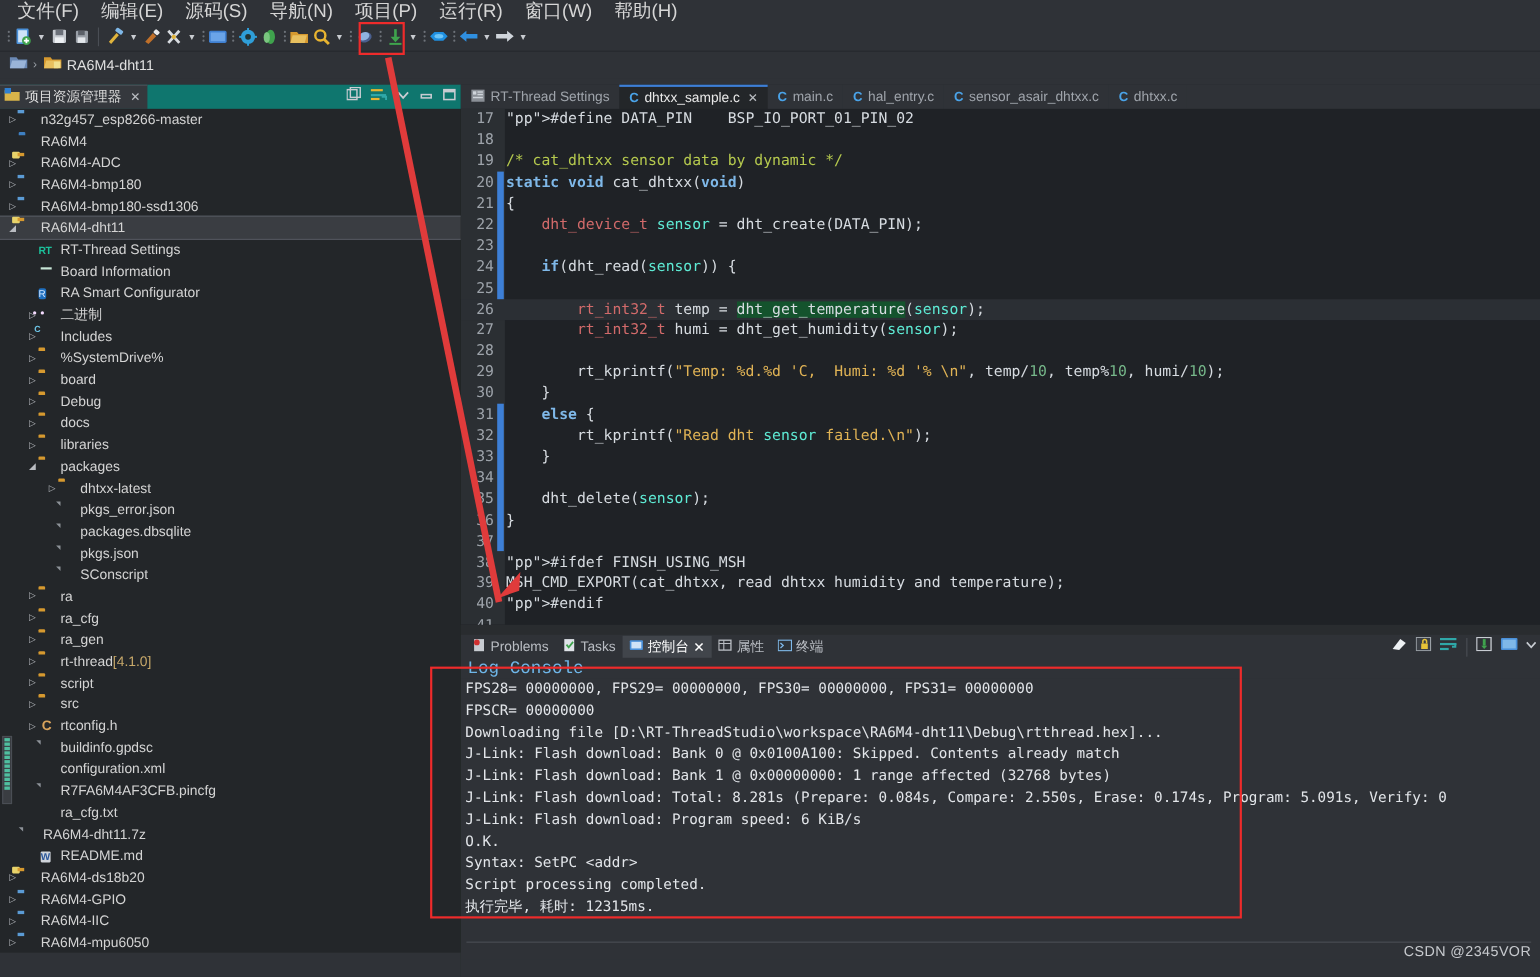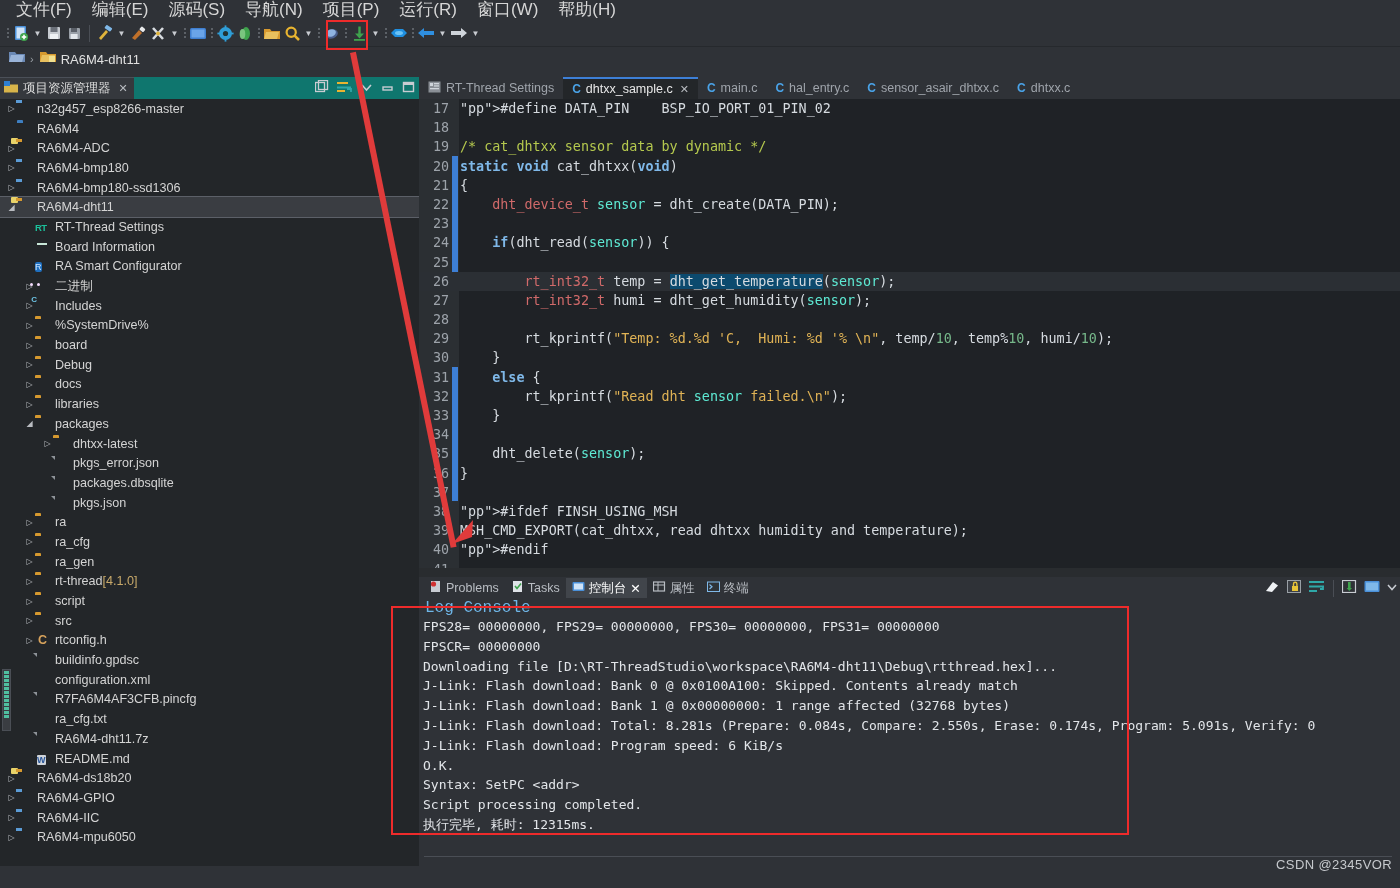--- a/index.html
+++ b/index.html
@@ -120,21 +120,21 @@
   .cl { height:19.2px; white-space:pre; display:flex; }
   .cl .ln { width:34px; text-align:right; color:#9da3aa; flex:none; padding-right:4px; }
   .cl .code { padding-left:7px; color:#d6dbe0; }
   .cl.hl { background:#2b2f34; }
   .kw { color:#7fb8e8; font-weight:bold; }
   .cm { color:#b5c94e; }
   .ty { color:#d16a6a; }
   .st { color:#e0b355; }
   .par { color:#5eead4; }
   .num { color:#76b88a; }
-  .hlbox { background:#0c4a6e; }
+  .hlbox { background:#14532d; }
 
   
   .console { position:absolute; left:0; top:500px; width:981px; height:320px; background:#2f3237; }
   .contabs { height:22px; display:flex; align-items:center; padding-left:4px; position:relative; }
   .contab { display:flex; align-items:center; gap:4px; height:20px; padding:0 6px; font-size:12.5px; color:#b9bdc3;}
   .contab.active { background:#41454b; color:#ffffff; }
   .contools { position:absolute; right:3px; top:2px; display:flex; align-items:center; gap:7px; }
   .conheader { height:17px; padding-left:6px; color:#6fb6e8; font-size:16px; font-family:Liberation Mono, monospace;}
   .conbody { position:absolute; left:0; top:40px; width:981px; height:255px; background:#2f3237;
      font-family:"DejaVu Sans Mono", monospace; font-size:13px; line-height:19.8px; color:#e2e5e9;
@@ -492,20 +492,25 @@
             <div class="trow" style="padding-left: 42px;">
               <span class="tw"></span>
               <span class="ticon"><span class="doc"></span></span>
               <span class="tlabel">packages.dbsqlite</span>
             </div>
             <div class="trow" style="padding-left: 42px;">
               <span class="tw"></span>
               <span class="ticon"><span class="doc"></span></span>
               <span class="tlabel">pkgs.json</span>
             </div>
+            <div class="trow" style="padding-left: 42px;">
+              <span class="tw"></span>
+              <span class="ticon"><span class="doc"></span></span>
+              <span class="tlabel">SConscript</span>
+            </div>
             <div class="trow" style="padding-left: 24px;">
               <span class="tw">▷</span>
               <span class="ticon"><span class="f-open"></span></span>
               <span class="tlabel">ra</span>
             </div>
             <div class="trow" style="padding-left: 24px;">
               <span class="tw">▷</span>
               <span class="ticon"><span class="f-open"></span></span>
               <span class="tlabel">ra_cfg</span>
             </div>
@@ -548,21 +553,21 @@
             <div class="trow" style="padding-left: 24px;">
               <span class="tw"></span>
               <span class="ticon"><span class="doc"></span></span>
               <span class="tlabel">R7FA6M4AF3CFB.pincfg</span>
             </div>
             <div class="trow" style="padding-left: 24px;">
               <span class="tw"></span>
               <span class="ticon"><span class="doc-y"></span></span>
               <span class="tlabel">ra_cfg.txt</span>
             </div>
-            <div class="trow" style="padding-left: 24px;">
+            <div class="trow" style="padding-left: 8px;">
               <span class="tw"></span>
               <span class="ticon"><span class="doc"></span></span>
               <span class="tlabel">RA6M4-dht11.7z</span>
             </div>
             <div class="trow" style="padding-left: 24px;">
               <span class="tw"></span>
               <span class="ticon"><span class="doc-w">W</span></span>
               <span class="tlabel">README.md</span>
             </div>
             <div class="trow" style="padding-left: 6px;">

